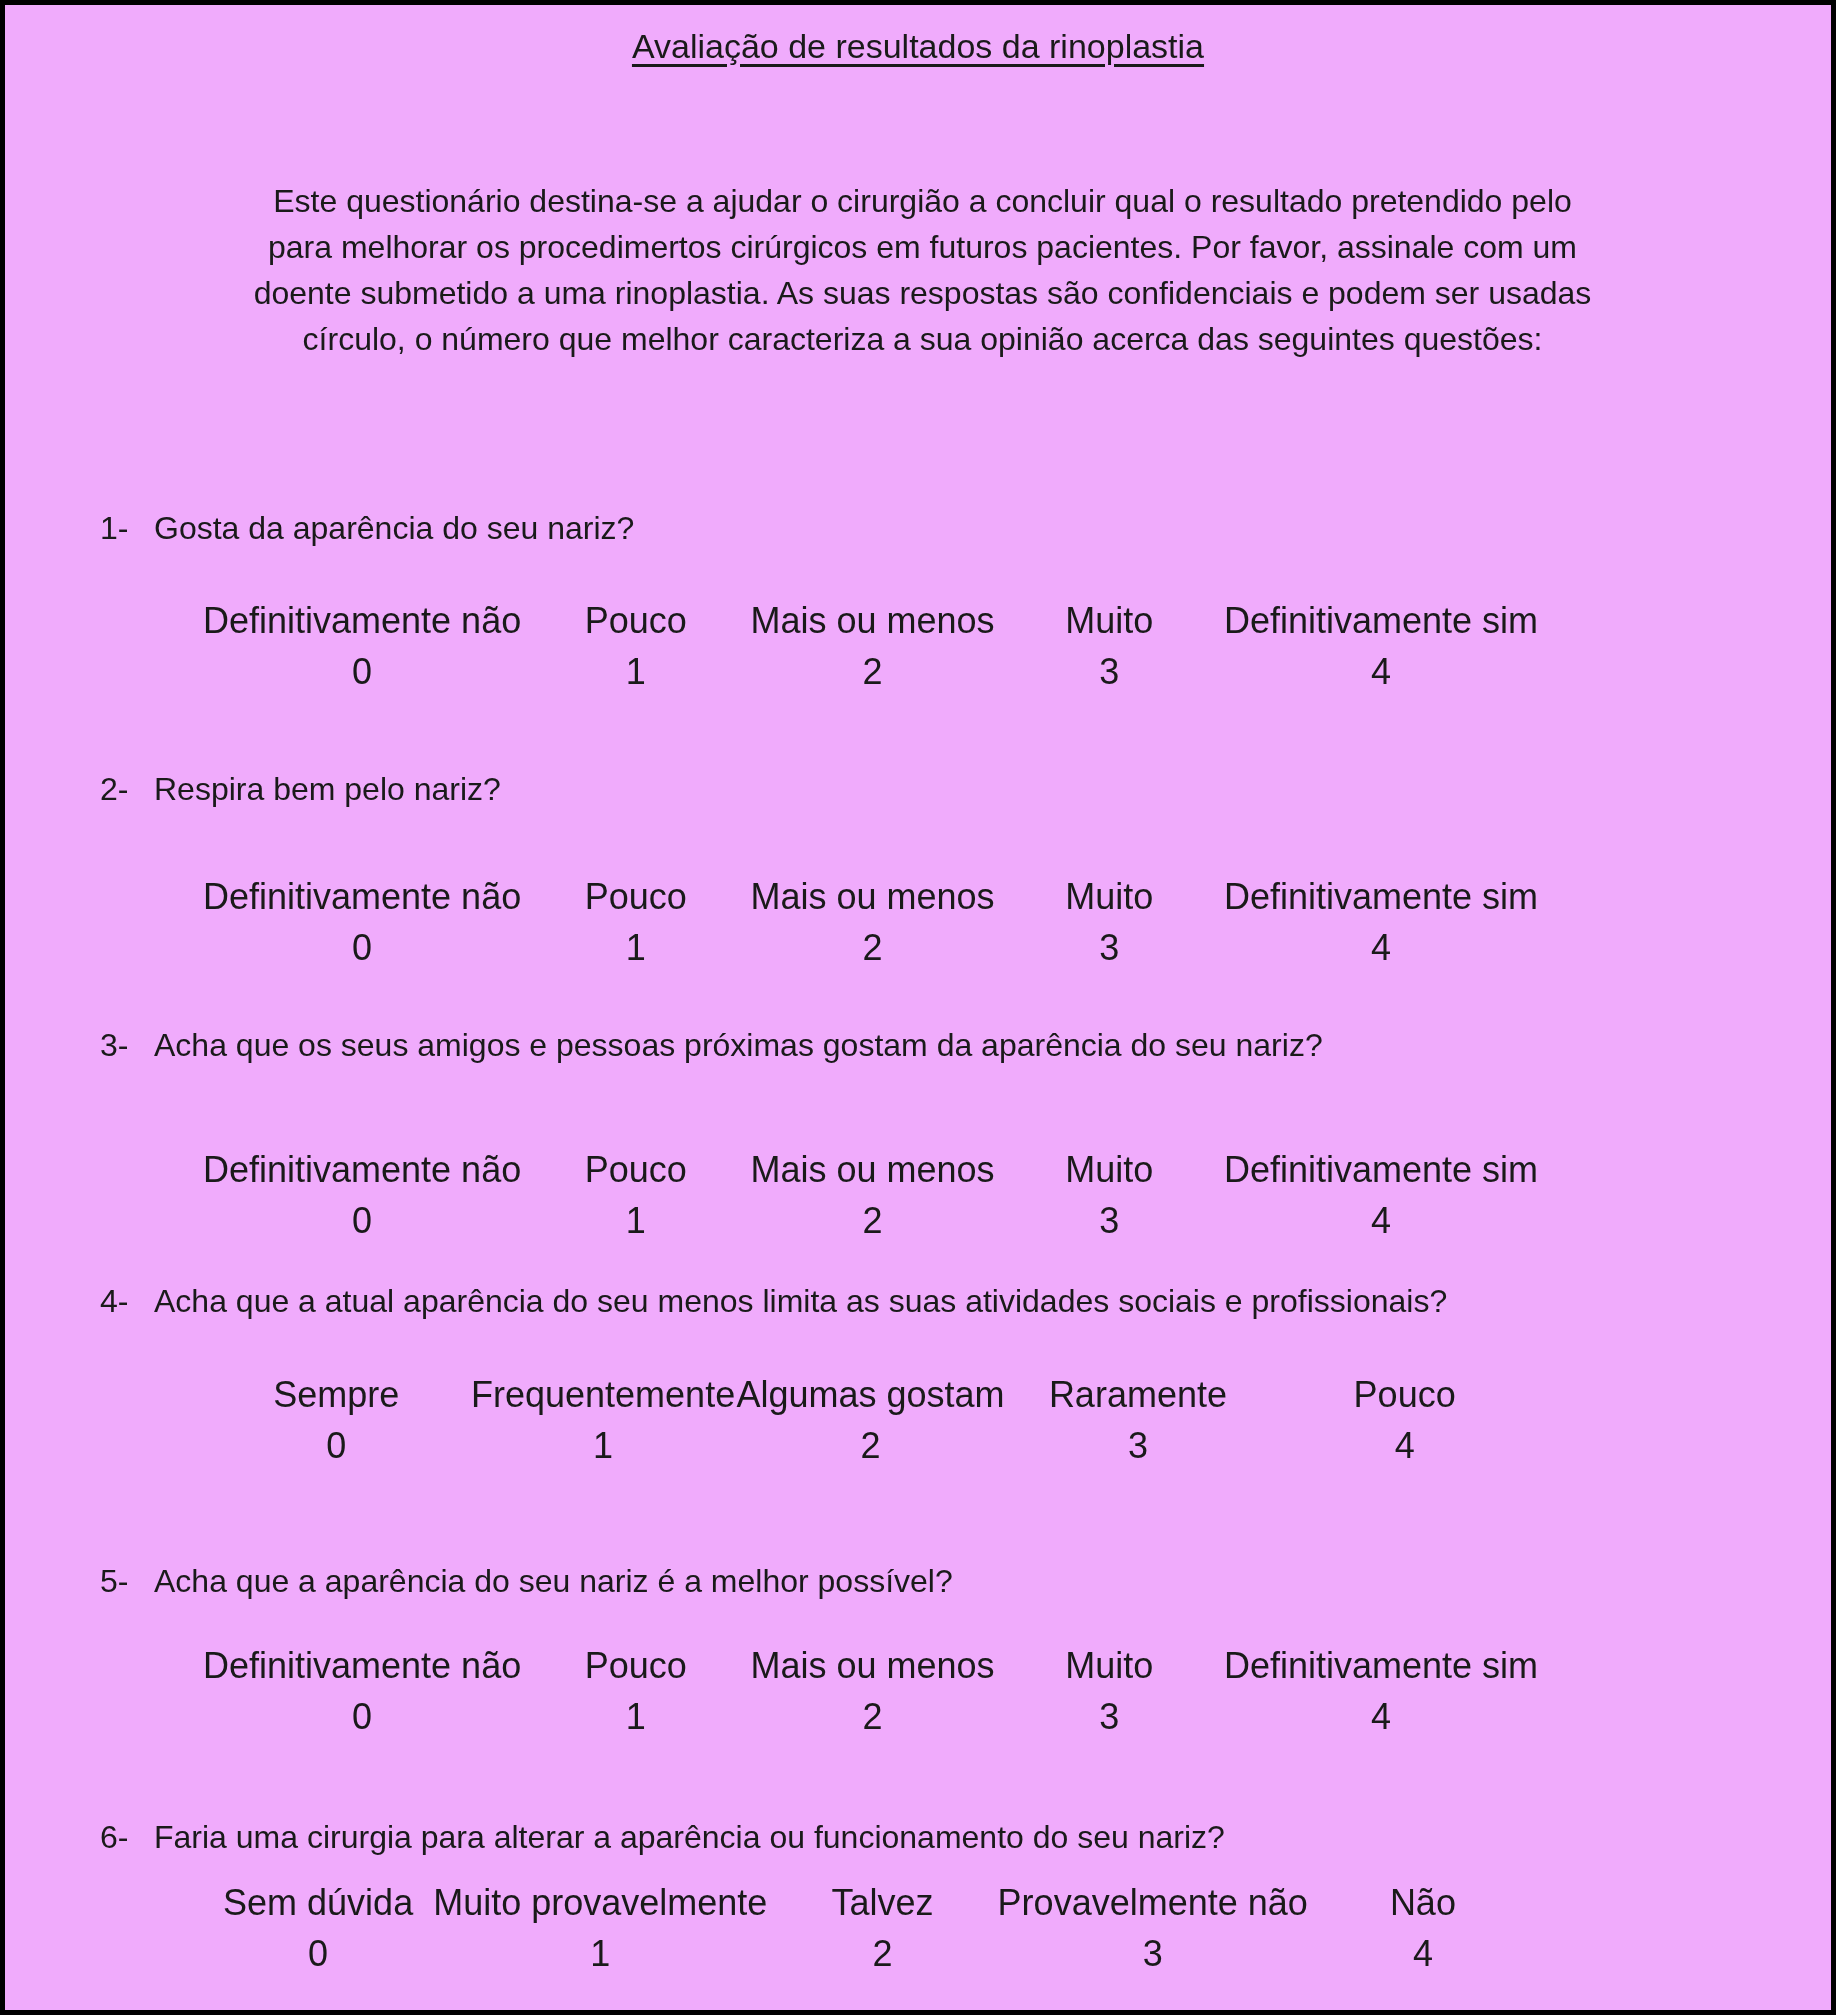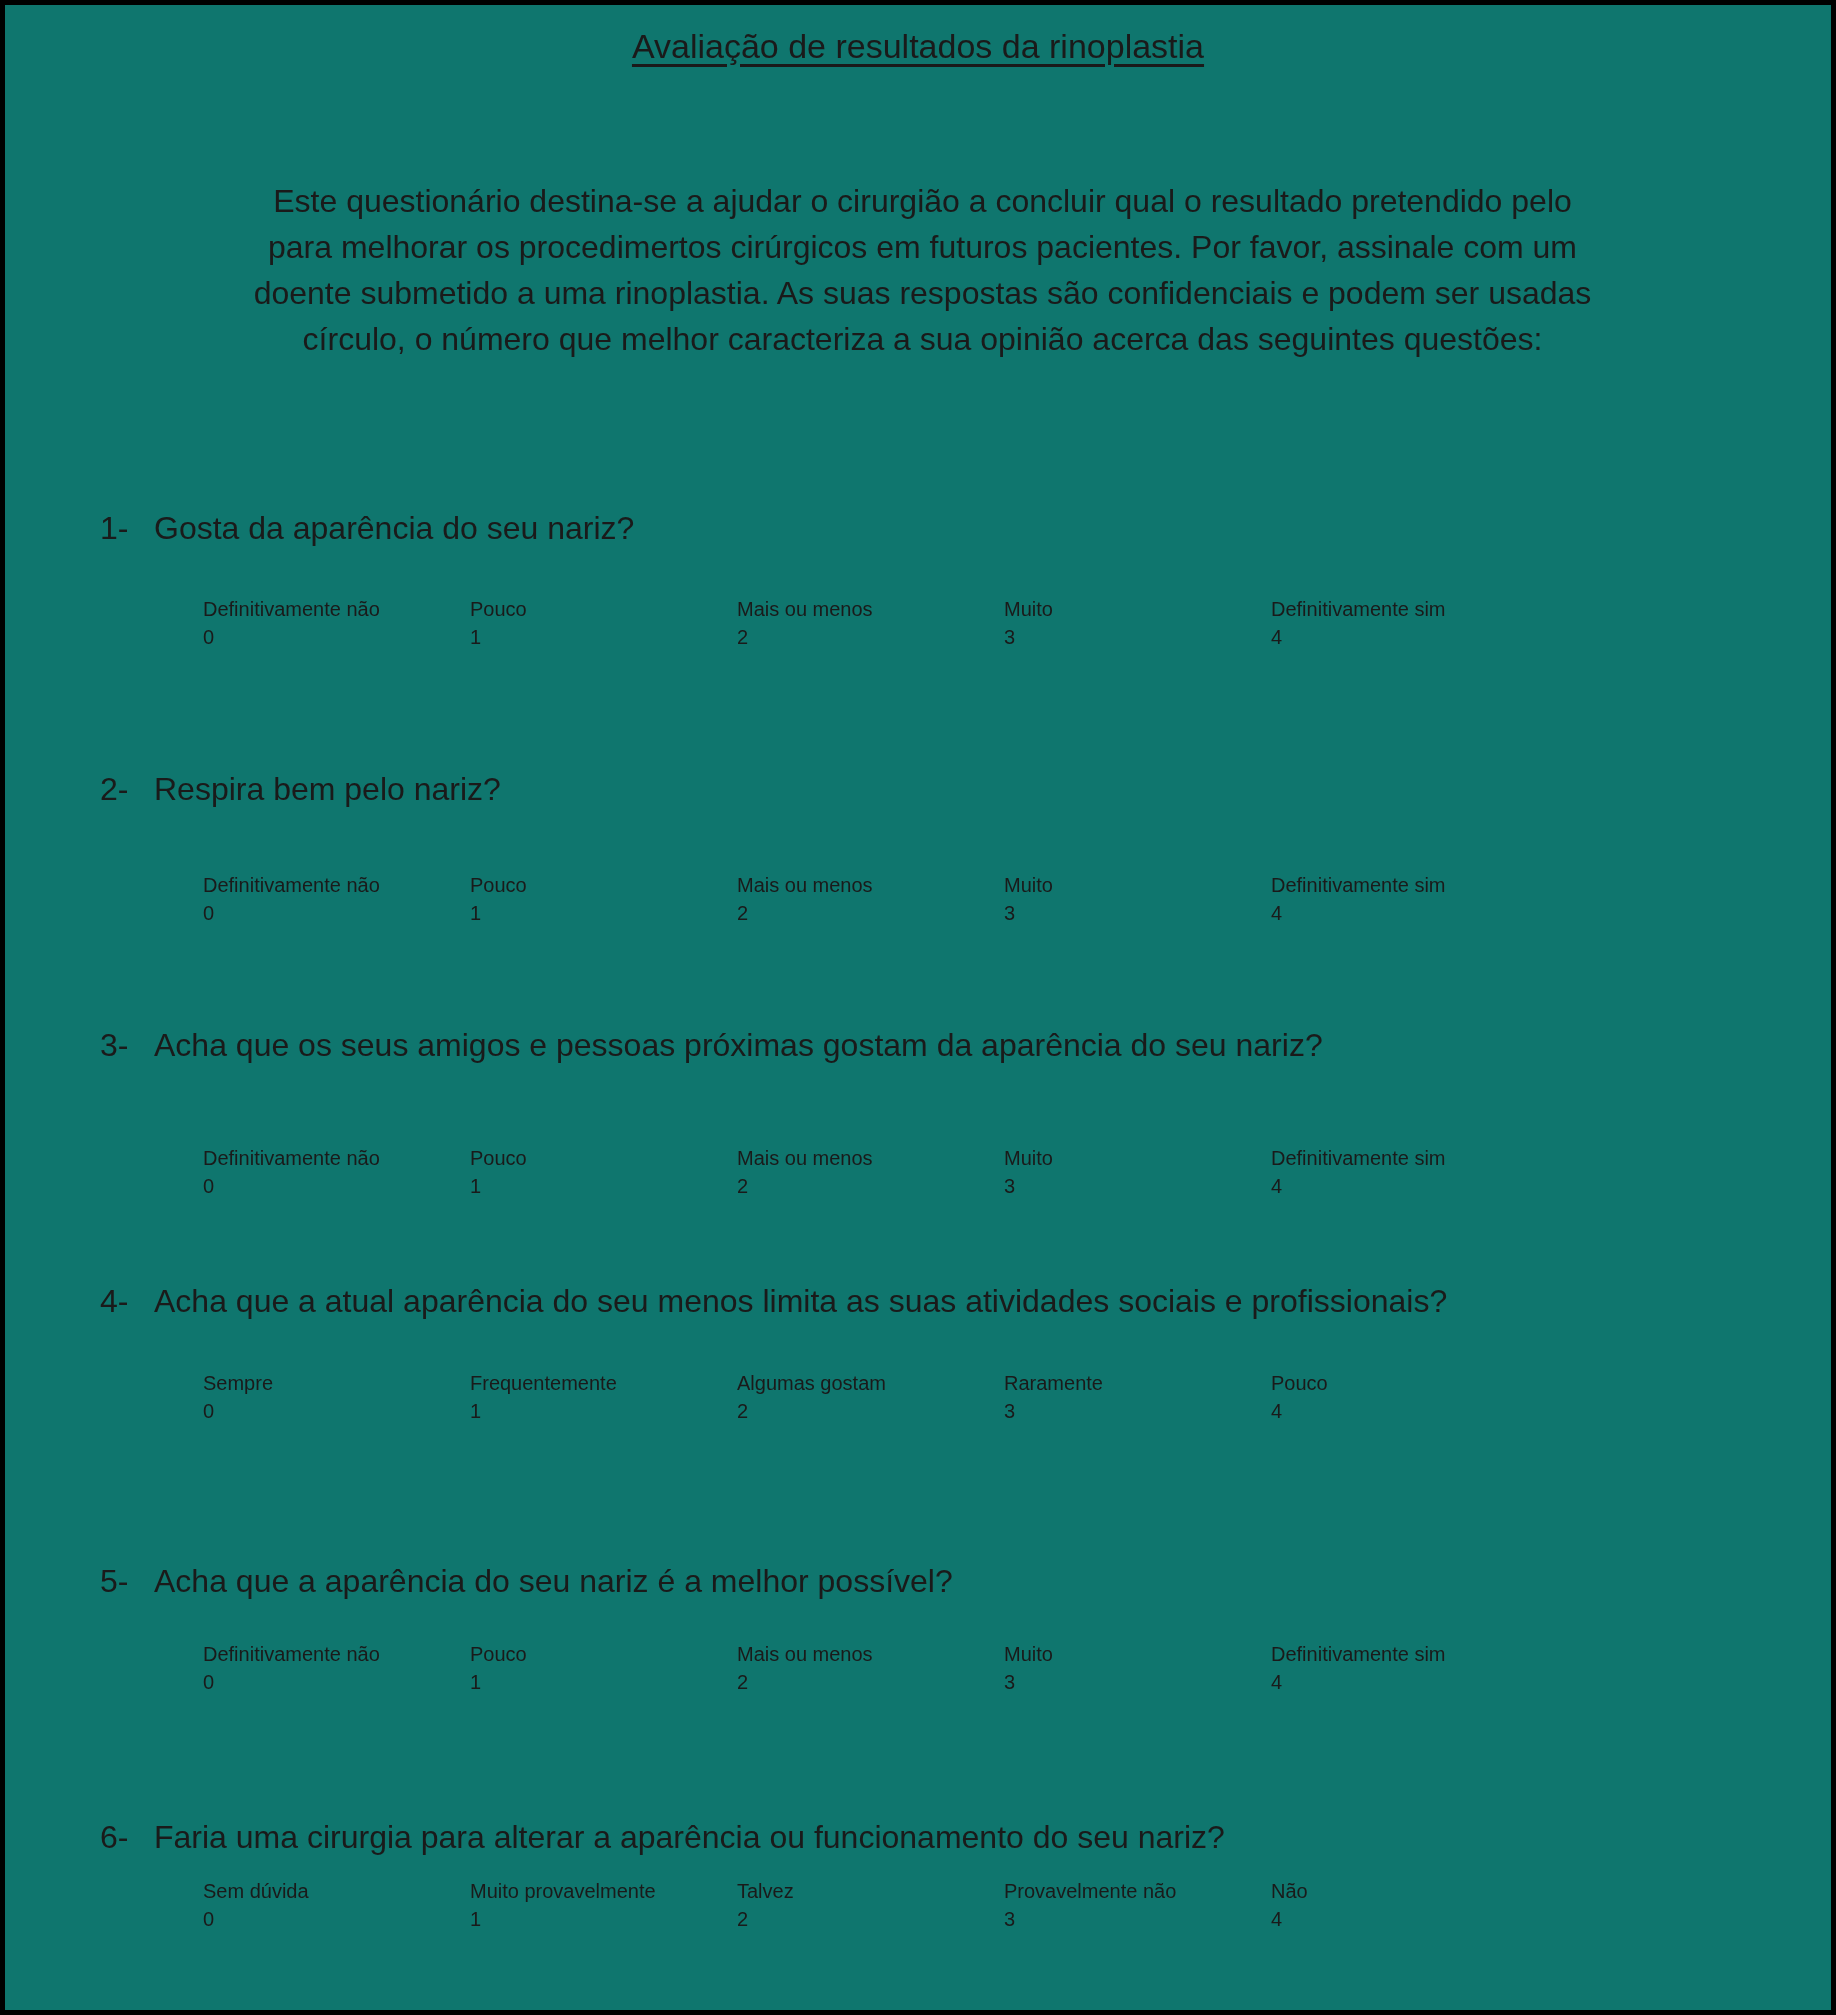--- a/index.html
+++ b/index.html
@@ -6,21 +6,21 @@
     margin: 0;
     padding: 0;
     background: #ffffff;
   }
   .page {
     position: relative;
     width: 1836px;
     height: 2015px;
     box-sizing: border-box;
     border: 5.9px solid #000000;
-    background: #0f766e;
+    background: #f0abfc;
     font-family: "Liberation Sans", sans-serif;
     color: #1a1a1a;
     overflow: hidden;
   }
   .title {
     position: absolute;
     top: 22px;
     left: 0;
     right: 0;
     text-align: center;
@@ -52,22 +52,22 @@
     min-width: 32px;
   }
   .scale {
     position: absolute;
     left: 198px;
     width: 1335px;
     display: flex;
   }
   .option {
     flex: 1 1 0;
-    text-align: left;
-    font-size: 20px;
+    text-align: center;
+    font-size: 36px;
     line-height: 1.42;
   }
   .opt-label {
     white-space: nowrap;
   }
   .opt-value {
     cursor: pointer;
   }
 </style>
 </head>

